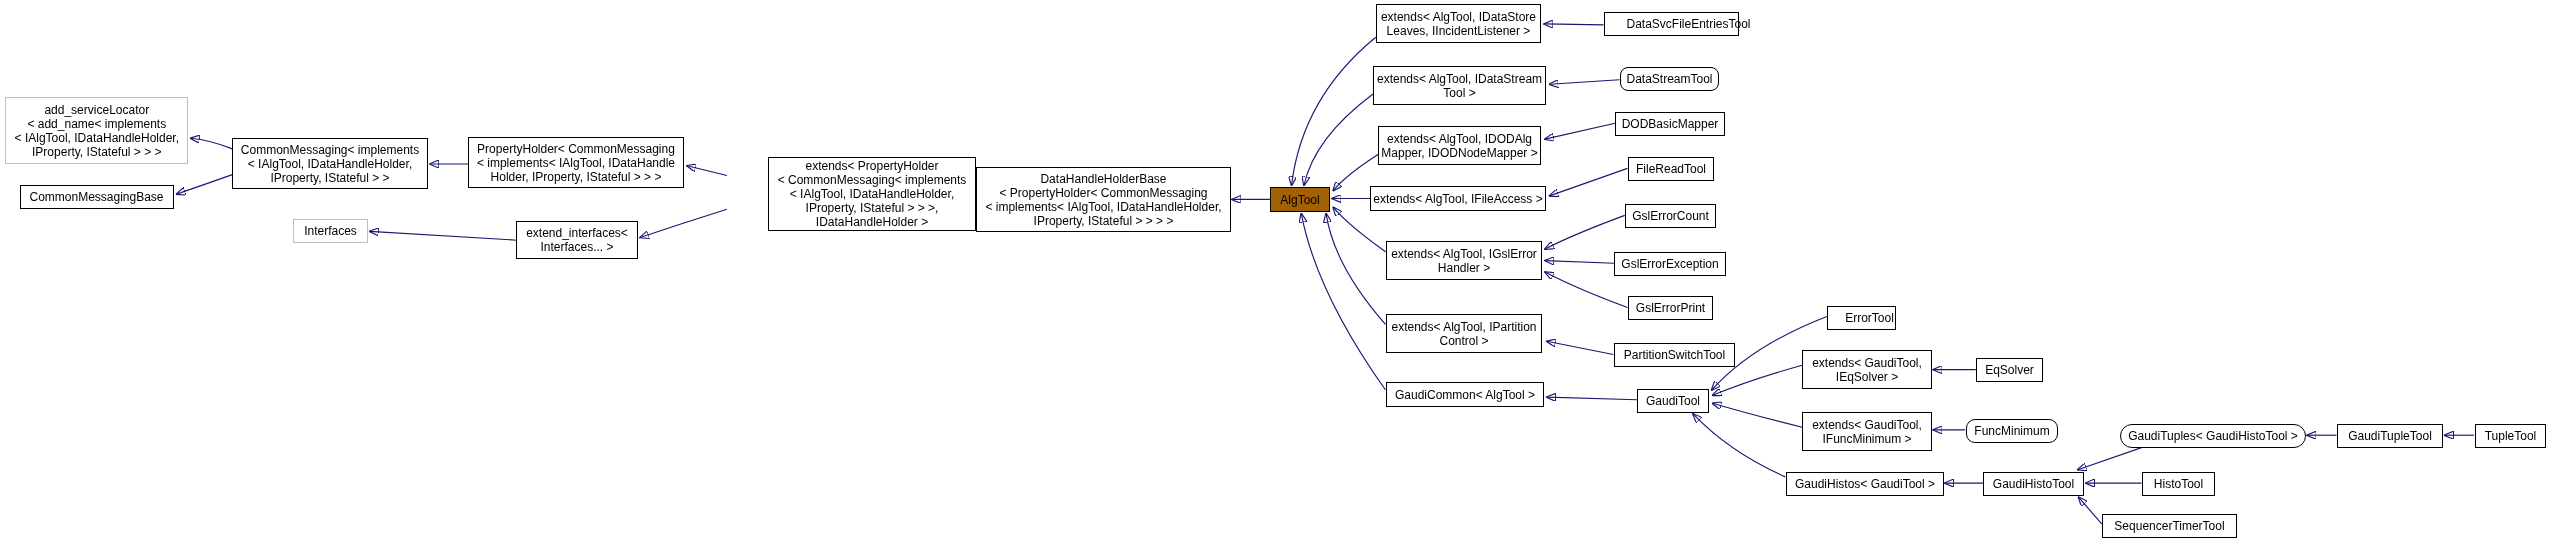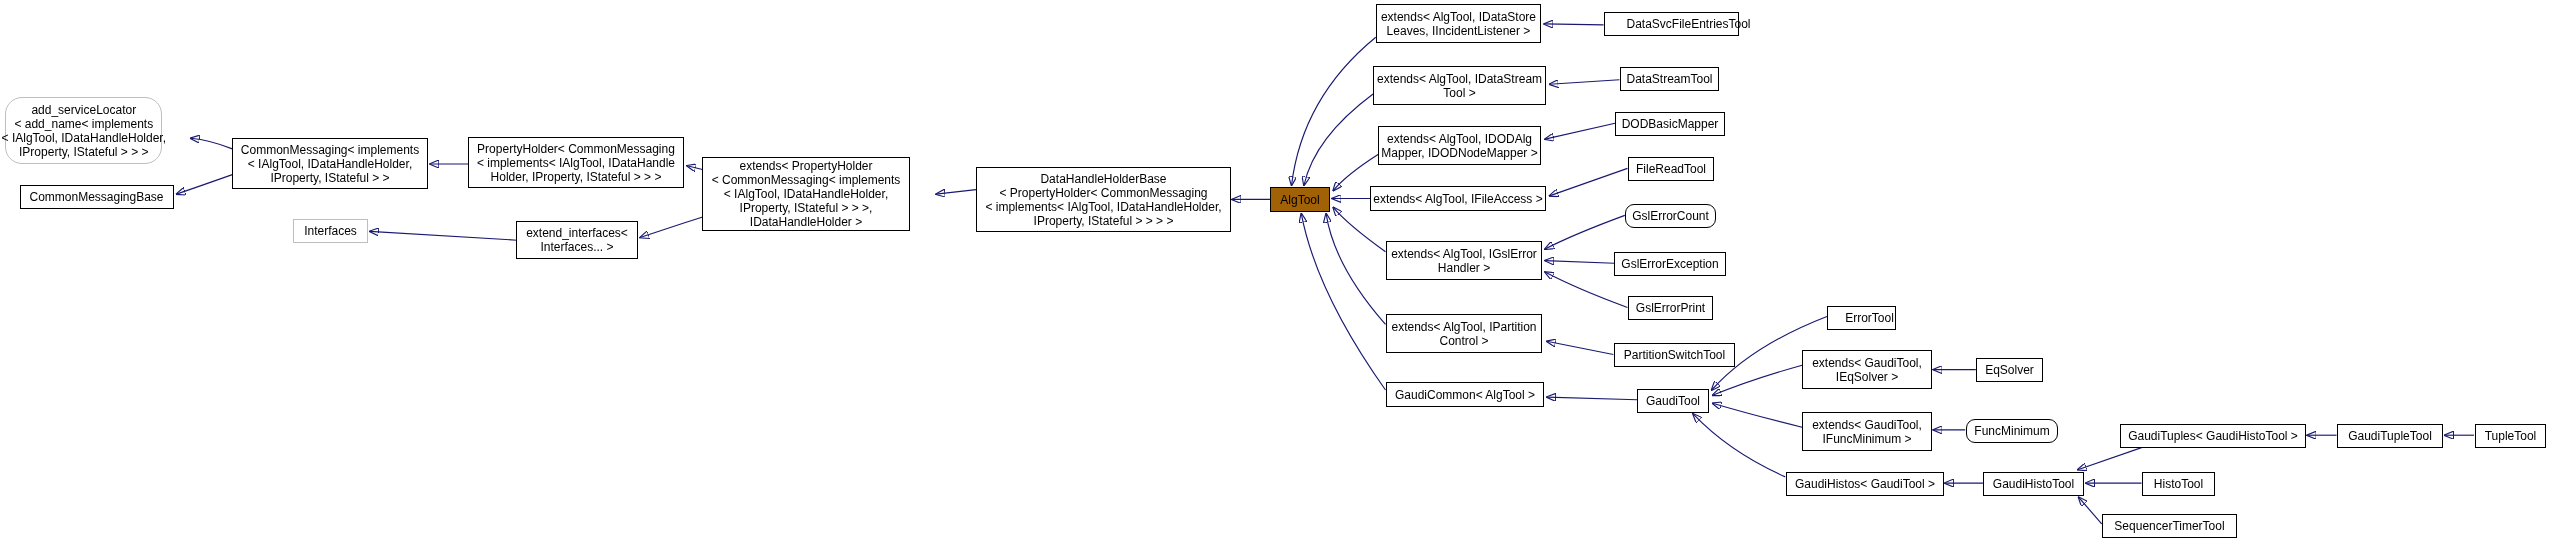--- a/index.html
+++ b/index.html
@@ -70,21 +70,21 @@
         <path d="M2216,485 L2180,485" stroke="#191970" marker-end="url(#arrow)"></path>
         <path d="M2236,545 L2193,545" stroke="#191970" marker-end="url(#arrow)"></path>
         <path d="M2415,505 Q2378,518 2343,530" stroke="#191970" marker-end="url(#arrow)"></path>
         <path d="M2415,545 L2352,545" stroke="#191970" marker-end="url(#arrow)"></path>
         <path d="M2370,591 L2344,561" stroke="#191970" marker-end="url(#arrow)"></path>
         <path d="M2635,491 L2602,491" stroke="#191970" marker-end="url(#arrow)"></path>
         <path d="M2790,491 L2757,491" stroke="#191970" marker-end="url(#arrow)"></path>
       </g>
   </svg>
   <div id="nodes">
-      <div class="node template" style="left: 5.3px; top: 97px; width: 157px; height: 67px; border-radius: 17px;">
+      <div class="node template" style="left: 5.3px; top: 97px; width: 183px; height: 67px;">
         <div class="nl">add_serviceLocator</div>
         <div class="nl">&lt; add_name&lt; implements</div>
         <div class="nl">&lt; IAlgTool, IDataHandleHolder,</div>
         <div class="nl">IProperty, IStateful &gt; &gt; &gt;</div>
       </div>
       <div class="node class" style="left: 19.5px; top: 185px; width: 154px; height: 24px;">
         <div class="nl">CommonMessagingBase</div>
       </div>
       <div class="node class" style="left: 232px; top: 138px; width: 196px; height: 51px;">
         <div class="nl">CommonMessaging&lt; implements</div>
@@ -96,21 +96,21 @@
       </div>
       <div class="node class" style="left: 468px; top: 137px; width: 216px; height: 51px;">
         <div class="nl">PropertyHolder&lt; CommonMessaging</div>
         <div class="nl">&lt; implements&lt; IAlgTool, IDataHandle</div>
         <div class="nl">Holder, IProperty, IStateful &gt; &gt; &gt;</div>
       </div>
       <div class="node class" style="left: 516px; top: 221px; width: 122px; height: 38px;">
         <div class="nl">extend_interfaces&lt;</div>
         <div class="nl">Interfaces... &gt;</div>
       </div>
-      <div class="node class" style="left: 702px; top: 157px; width: 208px; height: 74px;">
+      <div class="node class" style="left: 768px; top: 157px; width: 208px; height: 74px;">
         <div class="nl">extends&lt; PropertyHolder</div>
         <div class="nl">&lt; CommonMessaging&lt; implements</div>
         <div class="nl">&lt; IAlgTool, IDataHandleHolder,</div>
         <div class="nl">IProperty, IStateful &gt; &gt; &gt;,</div>
         <div class="nl">IDataHandleHolder &gt;</div>
       </div>
       <div class="node class" style="left: 976px; top: 167px; width: 255px; height: 65px;">
         <div class="nl">DataHandleHolderBase</div>
         <div class="nl">&lt; PropertyHolder&lt; CommonMessaging</div>
         <div class="nl">&lt; implements&lt; IAlgTool, IDataHandleHolder,</div>
@@ -141,30 +141,30 @@
       <div class="node class" style="left: 1386px; top: 314px; width: 156px; height: 39px;">
         <div class="nl">extends&lt; AlgTool, IPartition</div>
         <div class="nl">Control &gt;</div>
       </div>
       <div class="node class" style="left: 1386px; top: 382px; width: 158px; height: 25px;">
         <div class="nl">GaudiCommon&lt; AlgTool &gt;</div>
       </div>
       <div class="node class" style="left: 1604px; top: 12.4px; width: 135px; height: 24px; padding-left: 34px;">
         <div class="nl">DataSvcFileEntriesTool</div>
       </div>
-      <div class="node class" style="left: 1620px; top: 67px; width: 99px; height: 24px;">
+      <div class="node class" style="left: 1620px; top: 67px; width: 99px; height: 24px; border-radius: 8px;">
         <div class="nl">DataStreamTool</div>
       </div>
       <div class="node class" style="left: 1615px; top: 112px; width: 110px; height: 24px;">
         <div class="nl">DODBasicMapper</div>
       </div>
       <div class="node class" style="left: 1628px; top: 157px; width: 86px; height: 24px;">
         <div class="nl">FileReadTool</div>
       </div>
-      <div class="node class" style="left: 1625px; top: 204px; width: 91px; height: 24px; border-radius: 9px;">
+      <div class="node class" style="left: 1625px; top: 204px; width: 91px; height: 24px;">
         <div class="nl">GslErrorCount</div>
       </div>
       <div class="node class" style="left: 1614px; top: 252px; width: 112px; height: 24px;">
         <div class="nl">GslErrorException</div>
       </div>
       <div class="node class" style="left: 1628px; top: 296px; width: 85px; height: 24px;">
         <div class="nl">GslErrorPrint</div>
       </div>
       <div class="node class" style="left: 1614px; top: 343px; width: 121px; height: 24px;">
         <div class="nl">PartitionSwitchTool</div>
@@ -194,21 +194,21 @@
       </div>
       <div class="node class" style="left: 1983px; top: 472px; width: 101px; height: 24px;">
         <div class="nl">GaudiHistoTool</div>
       </div>
       <div class="node class" style="left: 2142px; top: 472px; width: 73px; height: 24px;">
         <div class="nl">HistoTool</div>
       </div>
       <div class="node class" style="left: 2102px; top: 514px; width: 135px; height: 24px;">
         <div class="nl">SequencerTimerTool</div>
       </div>
-      <div class="node class" style="left: 2120px; top: 424px; width: 186px; height: 24px;">
+      <div class="node class" style="left: 2120px; top: 424px; width: 186px; height: 24px; border-radius: 12px;">
         <div class="nl">GaudiTuples&lt; GaudiHistoTool &gt;</div>
       </div>
       <div class="node class" style="left: 2337px; top: 424px; width: 106px; height: 24px;">
         <div class="nl">GaudiTupleTool</div>
       </div>
       <div class="node class" style="left: 2475px; top: 424px; width: 71px; height: 24px; text-align: center;">
         <div class="nl">TupleTool</div>
       </div>
     </div>
 </div>

